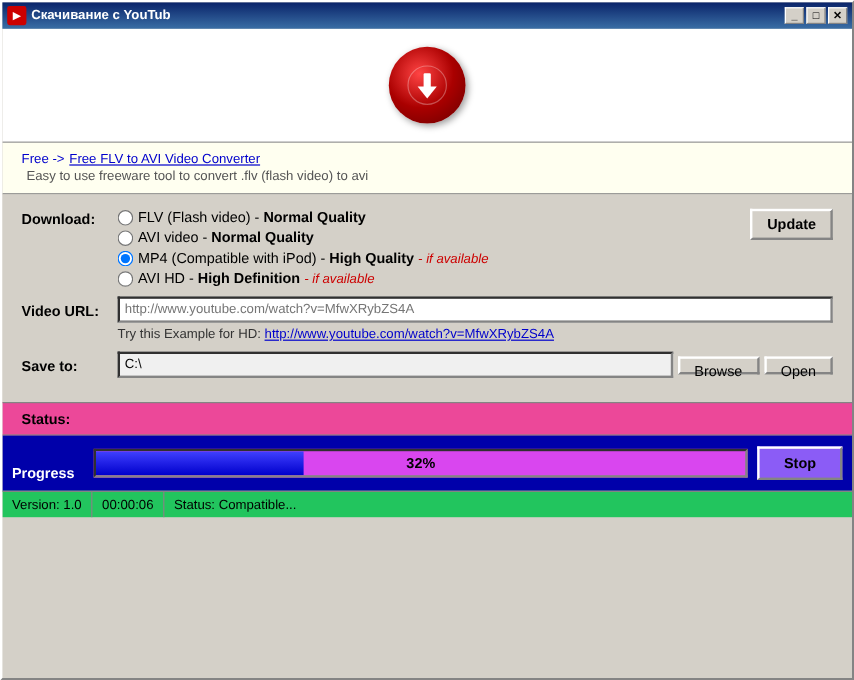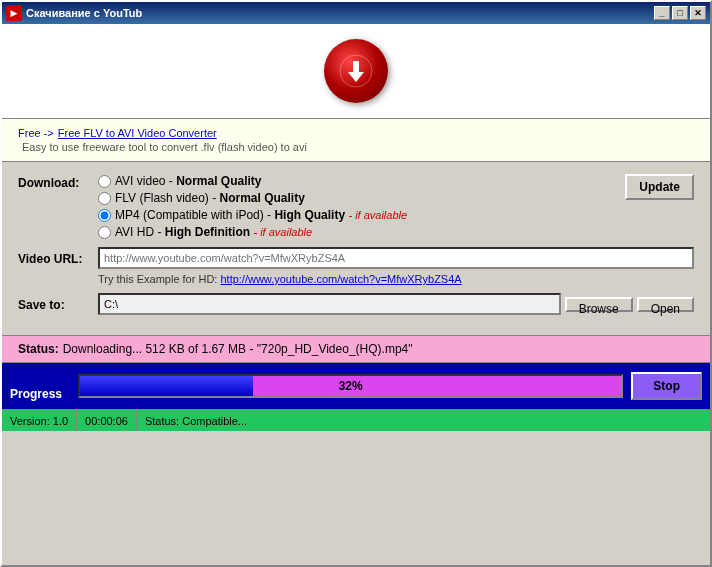--- a/index.html
+++ b/index.html
@@ -254,21 +254,21 @@
       border-top-color: #ffffff;
       border-left-color: #ffffff;
       padding: 3px 12px;
       font-size: 12px;
       cursor: pointer;
       height: 15px;
     }
 
     
     .status-section {
-      background: #f9a8d4;
+      background: #ec4899;
       padding: 6px 16px;
       border-top: 1px solid #848484;
       border-bottom: 1px solid #848484;
       flex-shrink: 0;
     }
 
     .status-row {
       display: flex;
       align-items: center;
       gap: 4px;
@@ -412,25 +412,25 @@
       <div class="promo-desc">Easy to use freeware tool to convert .flv (flash video) to avi</div>
     </div>
 
     <div class="form-section">
 
       <div class="form-row">
         <span class="form-label">Download:</span>
         <div class="radio-group">
           <label class="radio-item">
             <input type="radio" name="quality" style="">
-            <span>AVI video - <strong>Normal Quality</strong></span>
+            <span>FLV (Flash video) - <strong>Normal Quality</strong></span>
           </label>
           <label class="radio-item">
             <input type="radio" name="quality" style="">
-            <span>FLV (Flash video) - <strong>Normal Quality</strong></span>
+            <span>AVI video - <strong>Normal Quality</strong></span>
           </label>
           <label class="radio-item">
             <input type="radio" name="quality" checked="" style="">
             <span>MP4 (Compatible with iPod) - <strong>High Quality</strong> <span class="available-tag">- if available</span></span>
           </label>
           <label class="radio-item">
             <input type="radio" name="quality" style="">
             <span>AVI HD - <strong>High Definition</strong> <span class="available-tag">- if available</span></span>
           </label>
         </div>
@@ -453,21 +453,20 @@
           <button class="browse-btn">Browse</button>
           <button class="open-btn">Open</button>
         </div>
       </div>
 
     </div>
 
     <div class="status-section">
       <div class="status-row">
         <span class="status-label">Status:</span>
-        <span class="status-value">Downloading... 512 KB of 1.67 MB - "720p_HD_Video_(HQ).mp4"</span>
       </div>
     </div>
 
     <div class="progress-section">
       <span class="progress-label">Progress</span>
       <div class="progress-bar-container">
         <div class="progress-bar-fill" style="width: 32%"></div>
         <div class="progress-text">32%</div>
       </div>
       <button class="stop-btn">Stop</button>

